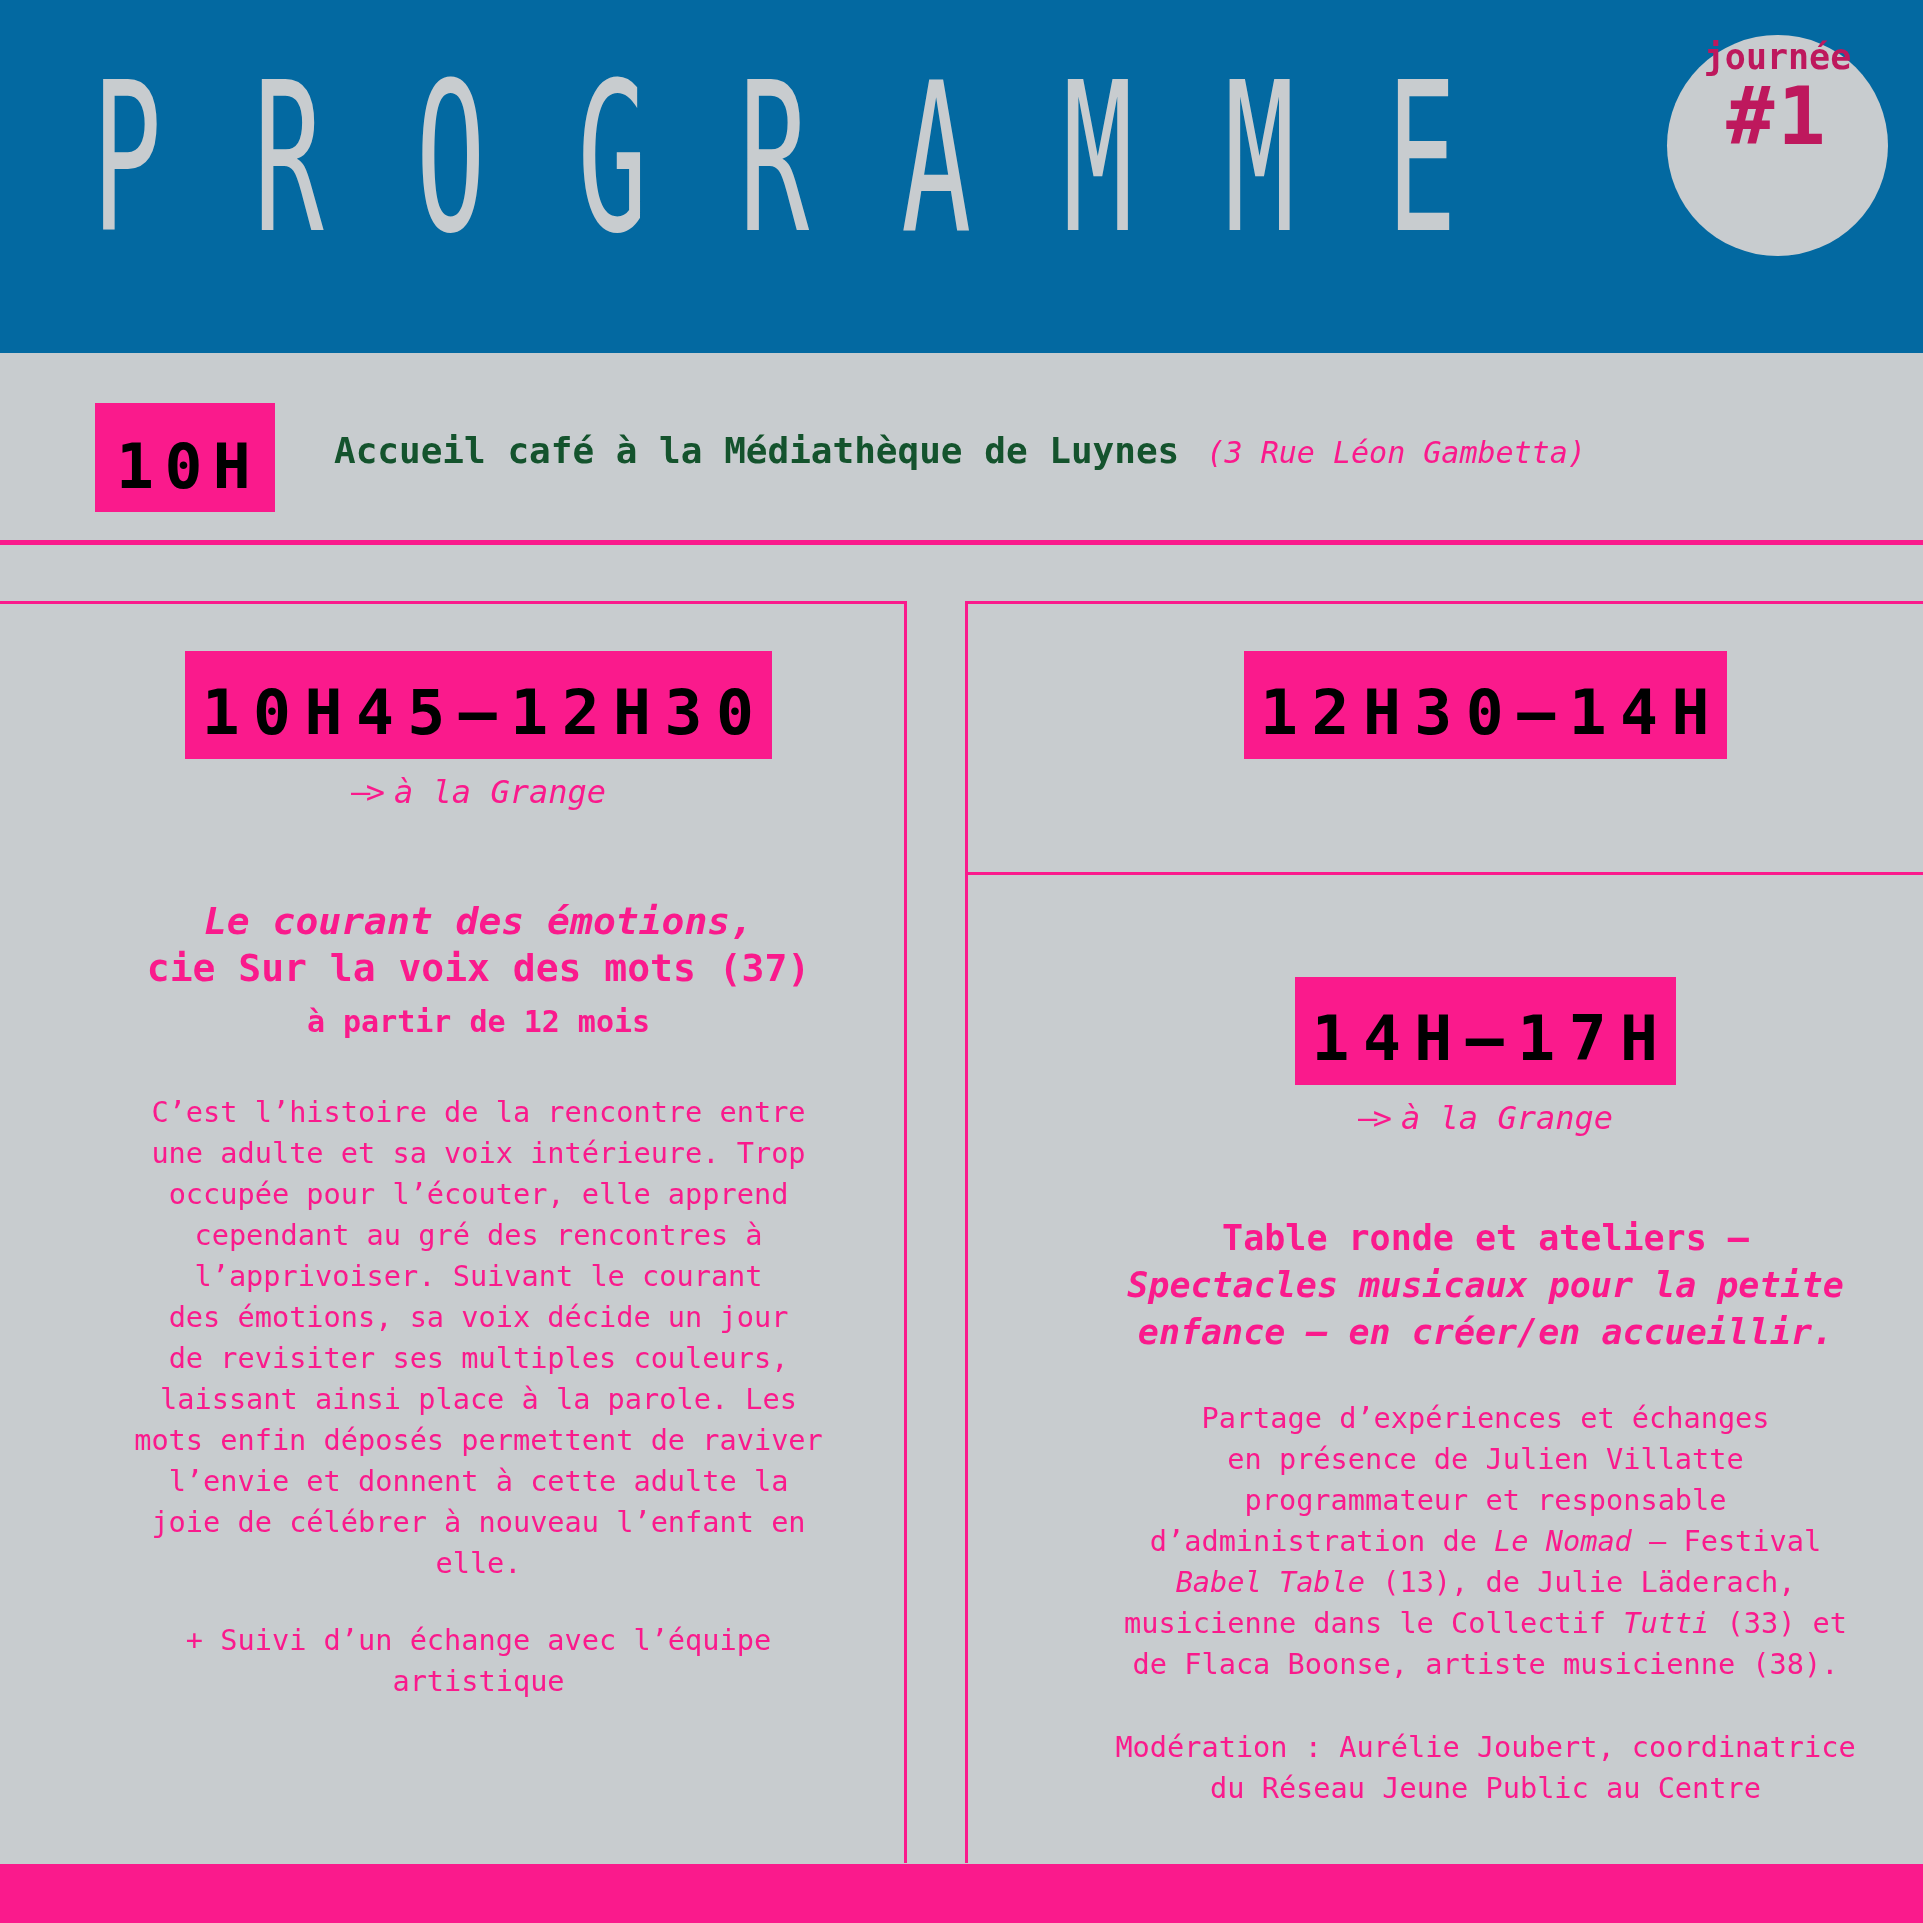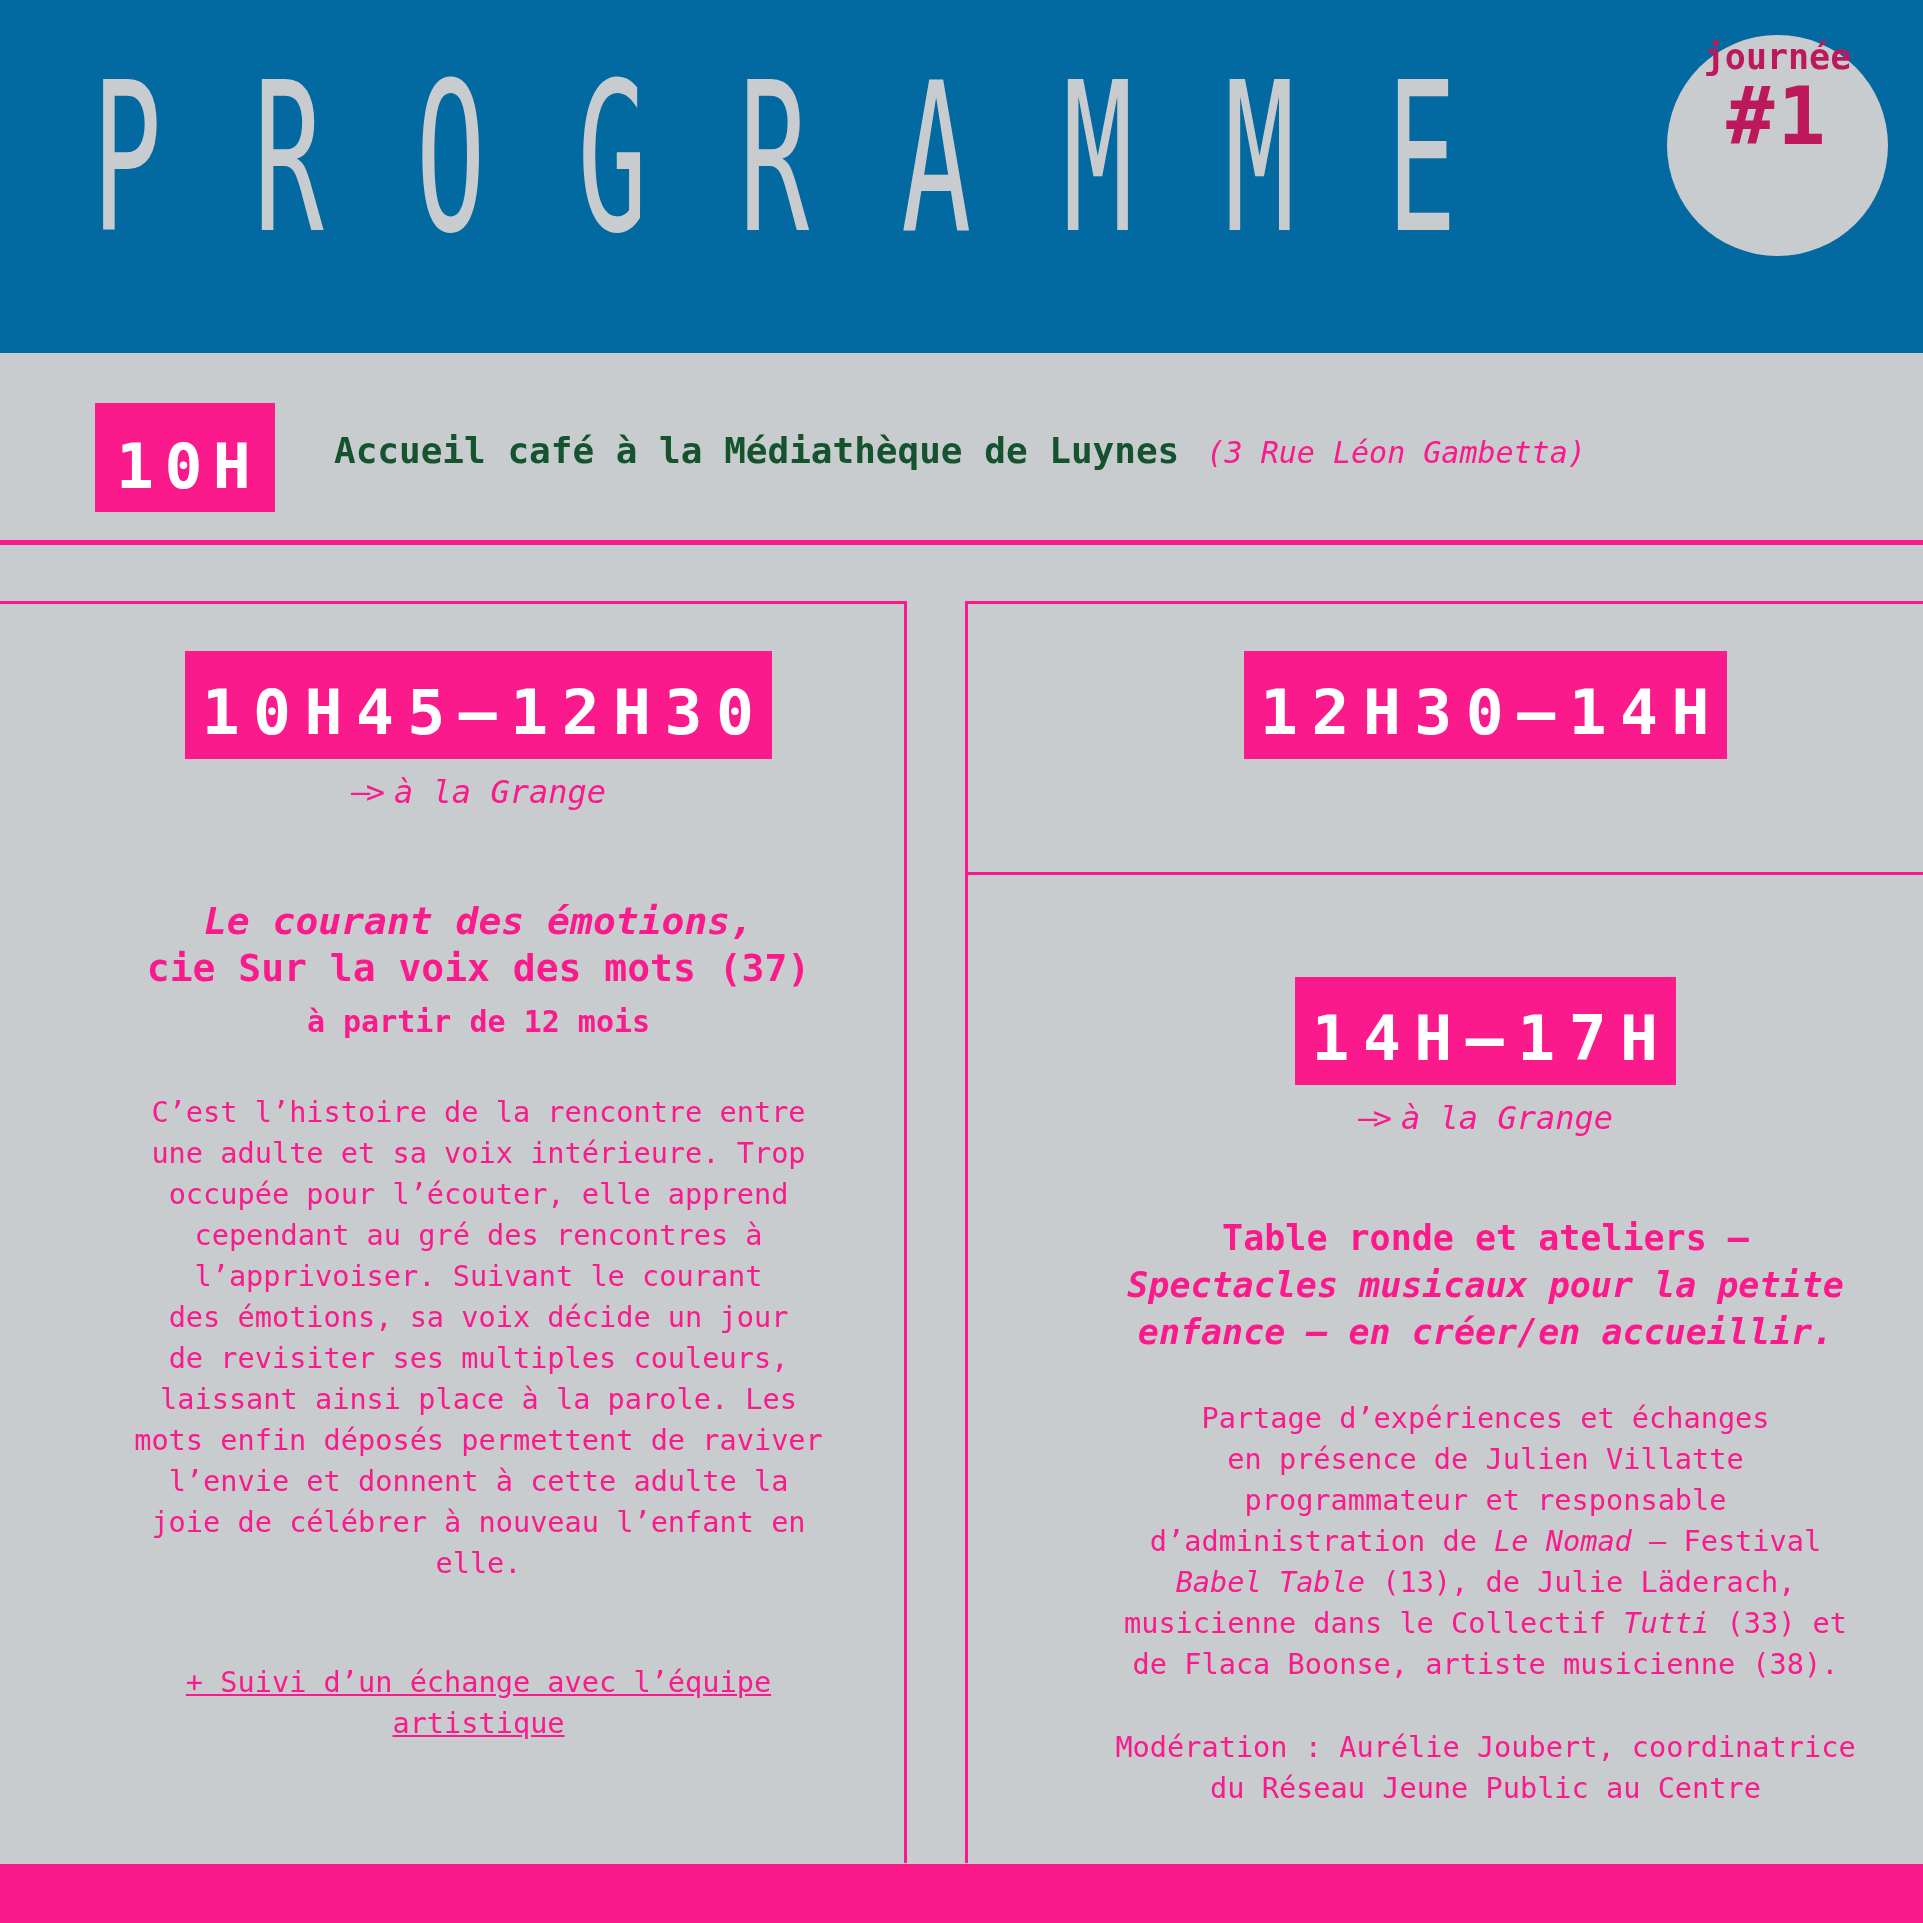--- a/index.html
+++ b/index.html
@@ -34,21 +34,21 @@
     display: flex; flex-direction: column; align-items: center; justify-content: flex-start;
     color: #be185d; text-align: center;
   }
   .day-badge .badge-label { font-size: 35px; font-weight: bold; line-height: 1.0; margin-top: 4.5px; }
   .day-badge .badge-number { font-size: 80px; font-weight: bold; line-height: 1.05; letter-spacing: 3px; }
 
   
   .time-chip {
     display: inline-block;
     background: #fa1a8c;
-    color: #ffffff;
+    color: #000000;
     font-weight: bold;
     line-height: 1;
   }
   .chip-10h { font-size: 63px; letter-spacing: 10.5px; padding: 32px 13.5px 13.5px 21px; }
   .chip-big { font-size: 63px; letter-spacing: 13.5px; padding: 30px 4.5px 15px 16.5px; }
 
   
   .accueil-line { left: 334px; top: 430px; white-space: nowrap; }
   .event-title { color: #14532d; font-size: 36px; font-weight: bold; }
   .event-location { color: #fa1a8c; font-size: 30px; font-style: italic; margin-left: 20px; }
@@ -73,21 +73,21 @@
 
   .session-title { margin-top: 87px; font-size: 38px; font-weight: bold; line-height: 47px; }
   .title-italic { font-style: italic; }
   .session-age { font-size: 30px; font-weight: bold; margin-top: 6px; }
 
   .body-text {
     font-size: 28.6px; line-height: 41px;
     white-space: pre-line;
   }
   .desc { margin-top: 47px; }
-  .followup { margin-top: 78px; text-decoration: underline; }
+  .followup { margin-top: 36px; }
 
   .lunch-line { margin-top: 47px; white-space: nowrap; }
   .lunch-title { font-size: 42px; font-weight: bold; }
   .lunch-note { font-size: 24px; font-weight: bold; margin-left: 19.5px; }
 
   .pm-heading { margin-top: 78px; font-size: 35px; font-weight: bold; line-height: 47px; }
   .pm-desc { margin-top: 42px; }
   .moderation { margin-top: 42px; }
 
   

